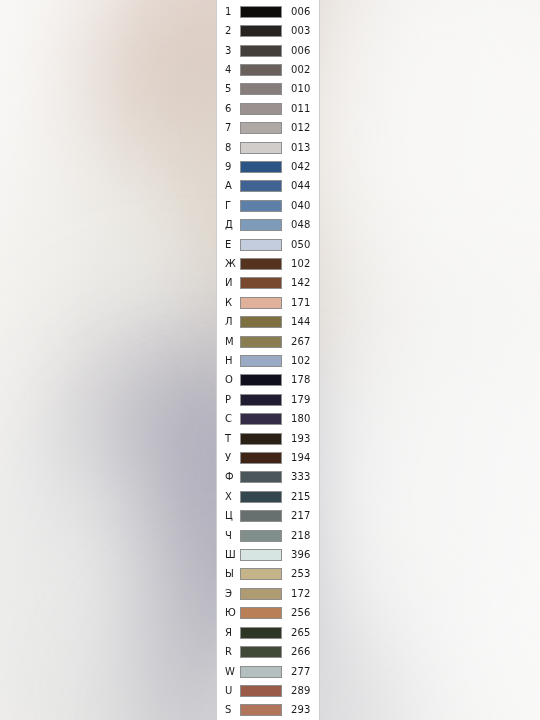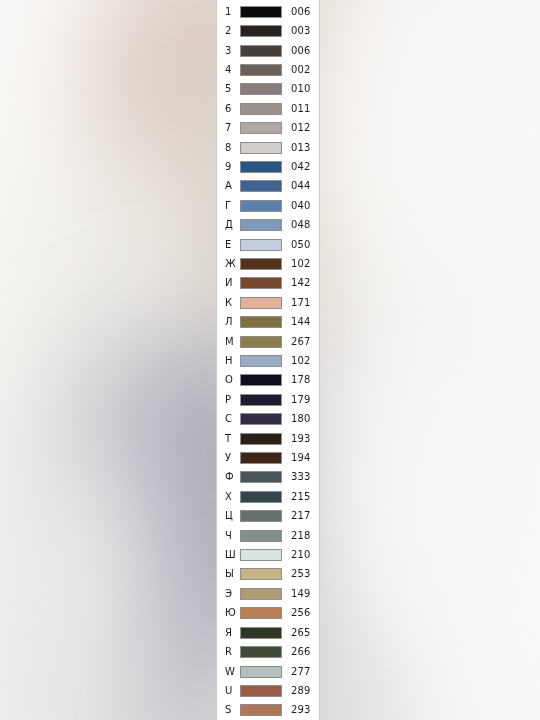--- a/index.html
+++ b/index.html
@@ -254,31 +254,31 @@
       <span class="row-code">217</span>
     </div>
     <div class="legend-row">
       <span class="row-key">Ч</span>
       <span class="row-swatch" style="background-color: rgb(128, 142, 140);"></span>
       <span class="row-code">218</span>
     </div>
     <div class="legend-row">
       <span class="row-key">Ш</span>
       <span class="row-swatch" style="background-color: rgb(215, 229, 226);"></span>
-      <span class="row-code">210</span>
+      <span class="row-code">396</span>
     </div>
     <div class="legend-row">
       <span class="row-key">Ы</span>
       <span class="row-swatch" style="background-color: rgb(198, 180, 137);"></span>
       <span class="row-code">253</span>
     </div>
     <div class="legend-row">
       <span class="row-key">Э</span>
       <span class="row-swatch" style="background-color: rgb(176, 156, 114);"></span>
-      <span class="row-code">149</span>
+      <span class="row-code">172</span>
     </div>
     <div class="legend-row">
       <span class="row-key">Ю</span>
       <span class="row-swatch" style="background-color: rgb(185, 127, 87);"></span>
       <span class="row-code">256</span>
     </div>
     <div class="legend-row">
       <span class="row-key">Я</span>
       <span class="row-swatch" style="background-color: rgb(46, 55, 35);"></span>
       <span class="row-code">265</span>

